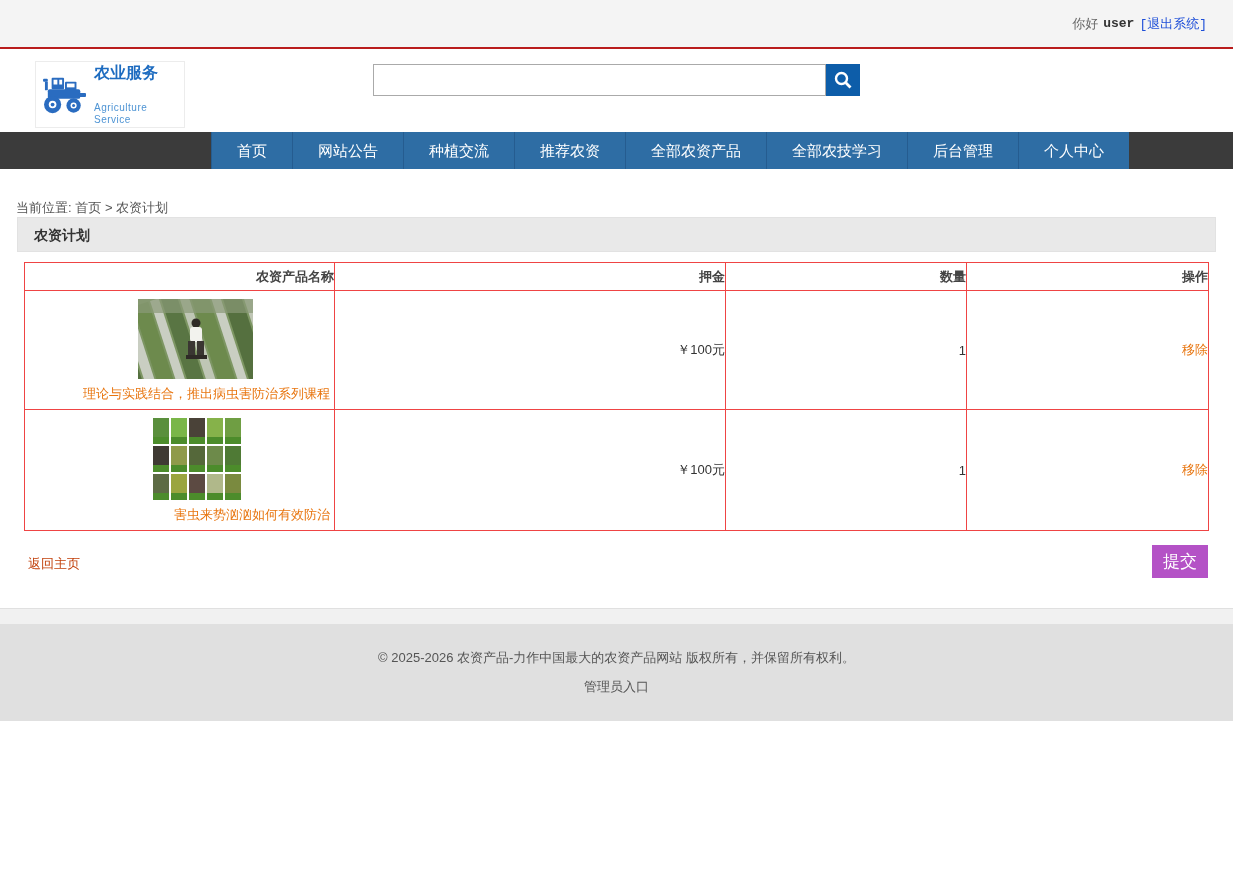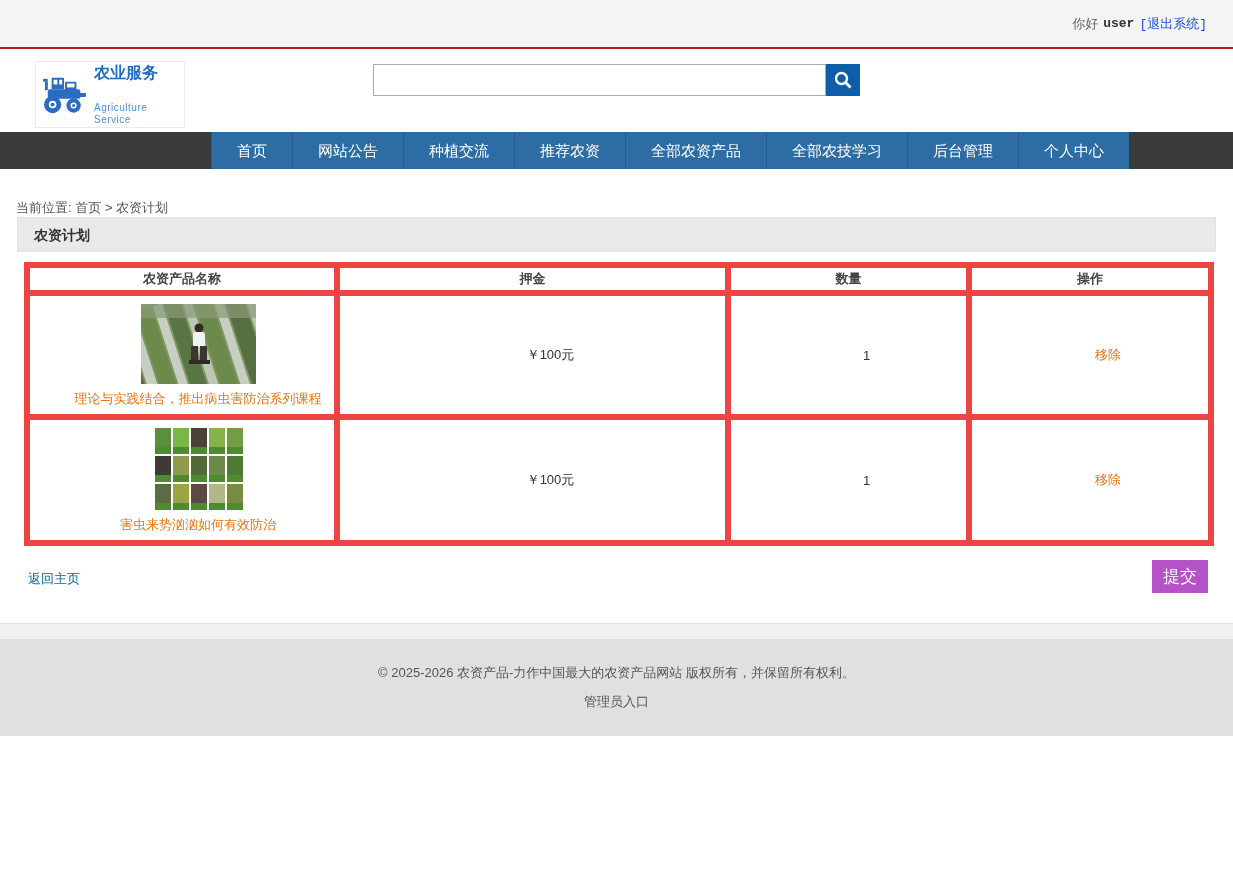--- a/index.html
+++ b/index.html
@@ -53,21 +53,21 @@
     margin:0 17px; height:35px; line-height:35px; background:#e9e9e9;
     border:1px solid #e2e2e2; padding-left:16px;
     font-weight:bold; font-size:14px; color:#333;
   }
   
   .cart-table {
     width:1184px; margin:10px 24px 0 24px; border-collapse:collapse;
     table-layout:fixed;
   }
   .cart-table th, .cart-table td {
-    border:6px solid #ef4444; text-align:center; vertical-align:middle;
+    border:1px solid #ef4444; text-align:right; vertical-align:middle;
   }
   .cart-table th { height:28px; font-size:13px; color:#444; font-weight:bold; background:#fff; }
   .col-name { width:310px; } .col-deposit { width:391px; }
   .col-qty { width:241px; } .col-op { width:242px; }
   .cart-table td { font-size:13px; color:#333;padding-left:36px; }
   .cell-product { padding:8px 4px 6px 4px; }
   .product-link { color:#e8750f; text-decoration:none; cursor:pointer; display:inline-block; margin-top:6px; font-size:13px; }
   .remove-link { color:#e8750f; text-decoration:none; cursor:pointer; font-size:13px; }
   .photo { width:115px; height:80px; margin:0 auto; display:block; cursor:pointer; }
   .thumbs {
@@ -80,21 +80,21 @@
   .thumbs span:nth-child(5){background:#6f9e43;} .thumbs span:nth-child(6){background:#3f3a33;}
   .thumbs span:nth-child(7){background:#8f9a4a;} .thumbs span:nth-child(8){background:#55683a;}
   .thumbs span:nth-child(9){background:#6d8a4a;} .thumbs span:nth-child(10){background:#4f7a35;}
   .thumbs span:nth-child(11){background:#5d6b44;} .thumbs span:nth-child(12){background:#9aa53f;}
   .thumbs span:nth-child(13){background:#5c4a42;} .thumbs span:nth-child(14){background:#b0b88a;}
   .thumbs span:nth-child(15){background:#7a8a3f;}
   .row-tall-1 td { height:108px; }
   .row-tall-2 td { height:115px; }
   
   .actions { margin:14px 25px 0 25px; height:38px; position:relative; }
-  .back-link { position:absolute; left:3px; top:10px; color:#0369a1; text-decoration:none; cursor:pointer; font-size:13px; }
+  .back-link { position:absolute; left:3px; top:10px; color:#c2410c; text-decoration:none; cursor:pointer; font-size:13px; }
   .submit-btn {
     position:absolute; right:0; top:0; background:#b452c6; color:#fff;
     border:none; font-size:17px; padding:5px 11px; cursor:pointer;
     font-family:inherit;
   }
   
   .pre-footer { margin-top:25px; height:16px; background:#f1f1f1; border-top:1px solid #e0e0e0; }
   .footer {
     height:97px; background:#e0e0e0; text-align:center;
     padding-top:25px; color:#555; font-size:13px;

